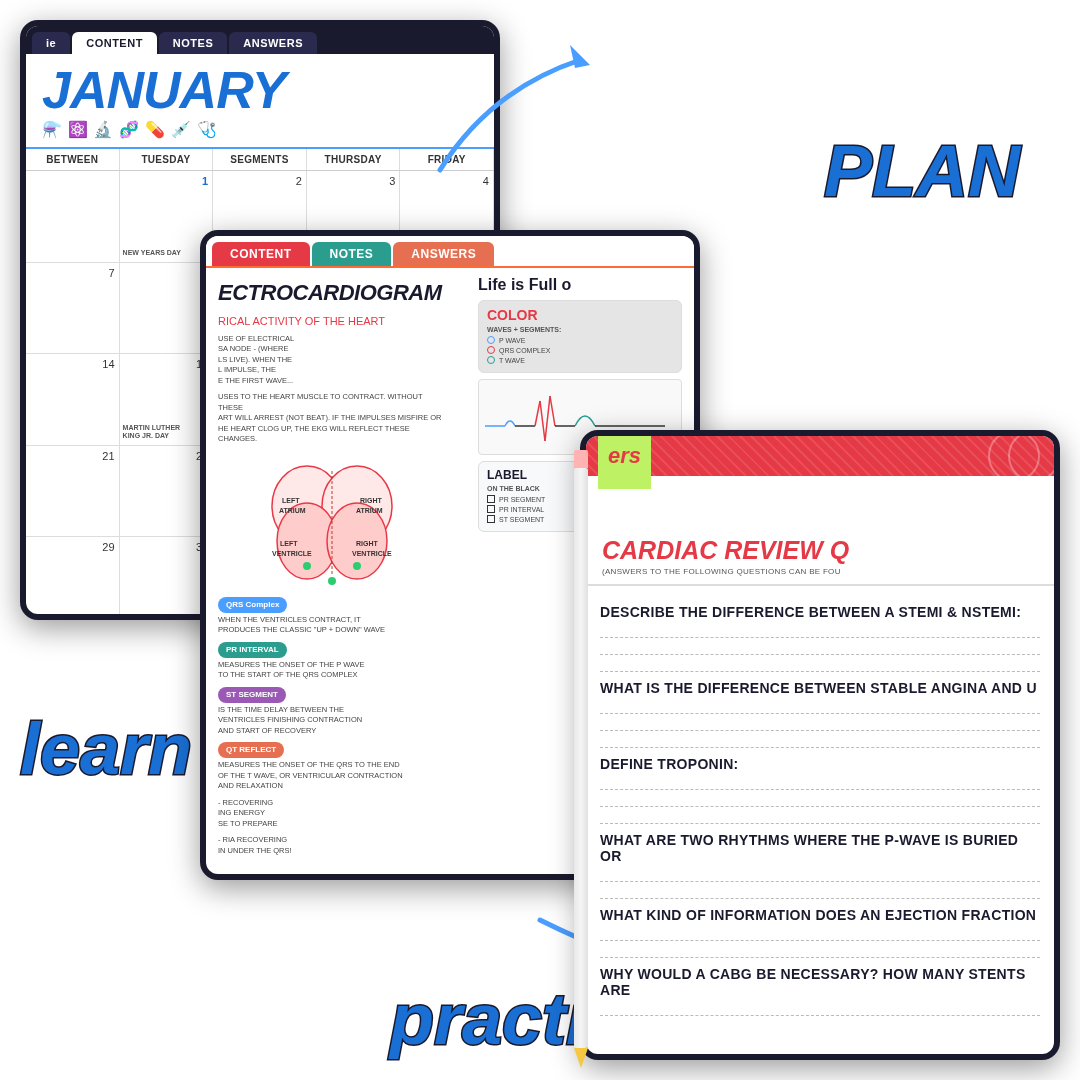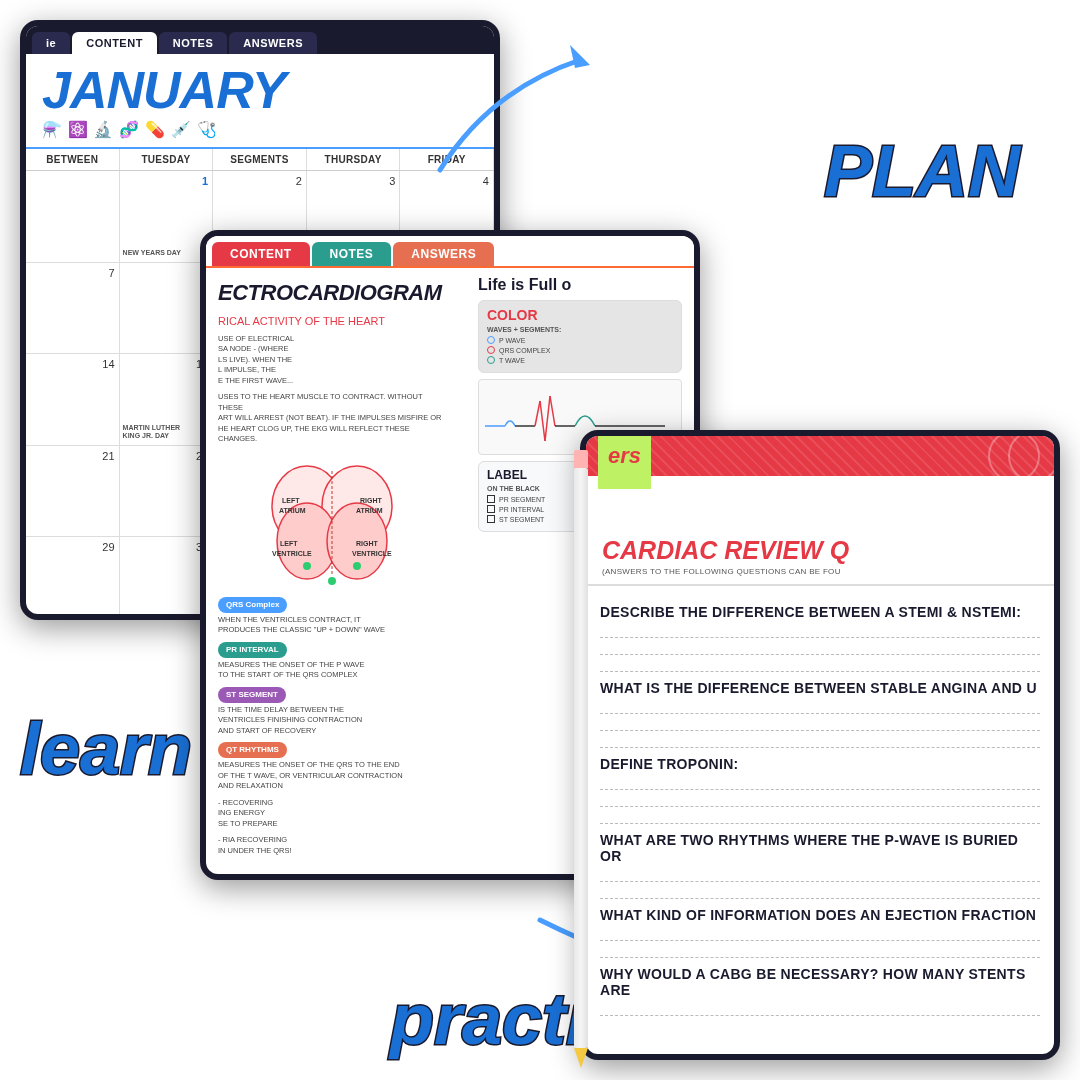--- a/index.html
+++ b/index.html
@@ -598,21 +598,21 @@
             <div class="ecg-badge green">PR INTERVAL</div>
             <div class="ecg-text">MEASURES THE ONSET OF THE P WAVE<br>TO THE START OF THE QRS COMPLEX</div>
           </div>
 
           <div class="ecg-section">
             <div class="ecg-badge purple">ST SEGMENT</div>
             <div class="ecg-text">IS THE TIME DELAY BETWEEN THE<br>VENTRICLES FINISHING CONTRACTION<br>AND START OF RECOVERY</div>
           </div>
 
           <div class="ecg-section">
-            <div class="ecg-badge orange">QT RHYTHMS</div>
+            <div class="ecg-badge orange">QT REFLECT</div>
             <div class="ecg-text">MEASURES THE ONSET OF THE QRS TO THE END<br>OF THE T WAVE, OR VENTRICULAR CONTRACTION<br>AND RELAXATION</div>
           </div>
 
           <div class="ecg-text">- RECOVERING<br>ING ENERGY<br>SE TO PREPARE</div>
           <div class="ecg-text">- RIA RECOVERING<br>IN UNDER THE QRS!</div>
           <div class="ecg-text">- IN THE EKG<br>- HE EKG<br>- UCH AS A PVC</div>
         </div>
 
         <div class="ecg-right">
           <div class="life-title">Life is Full o</div>

